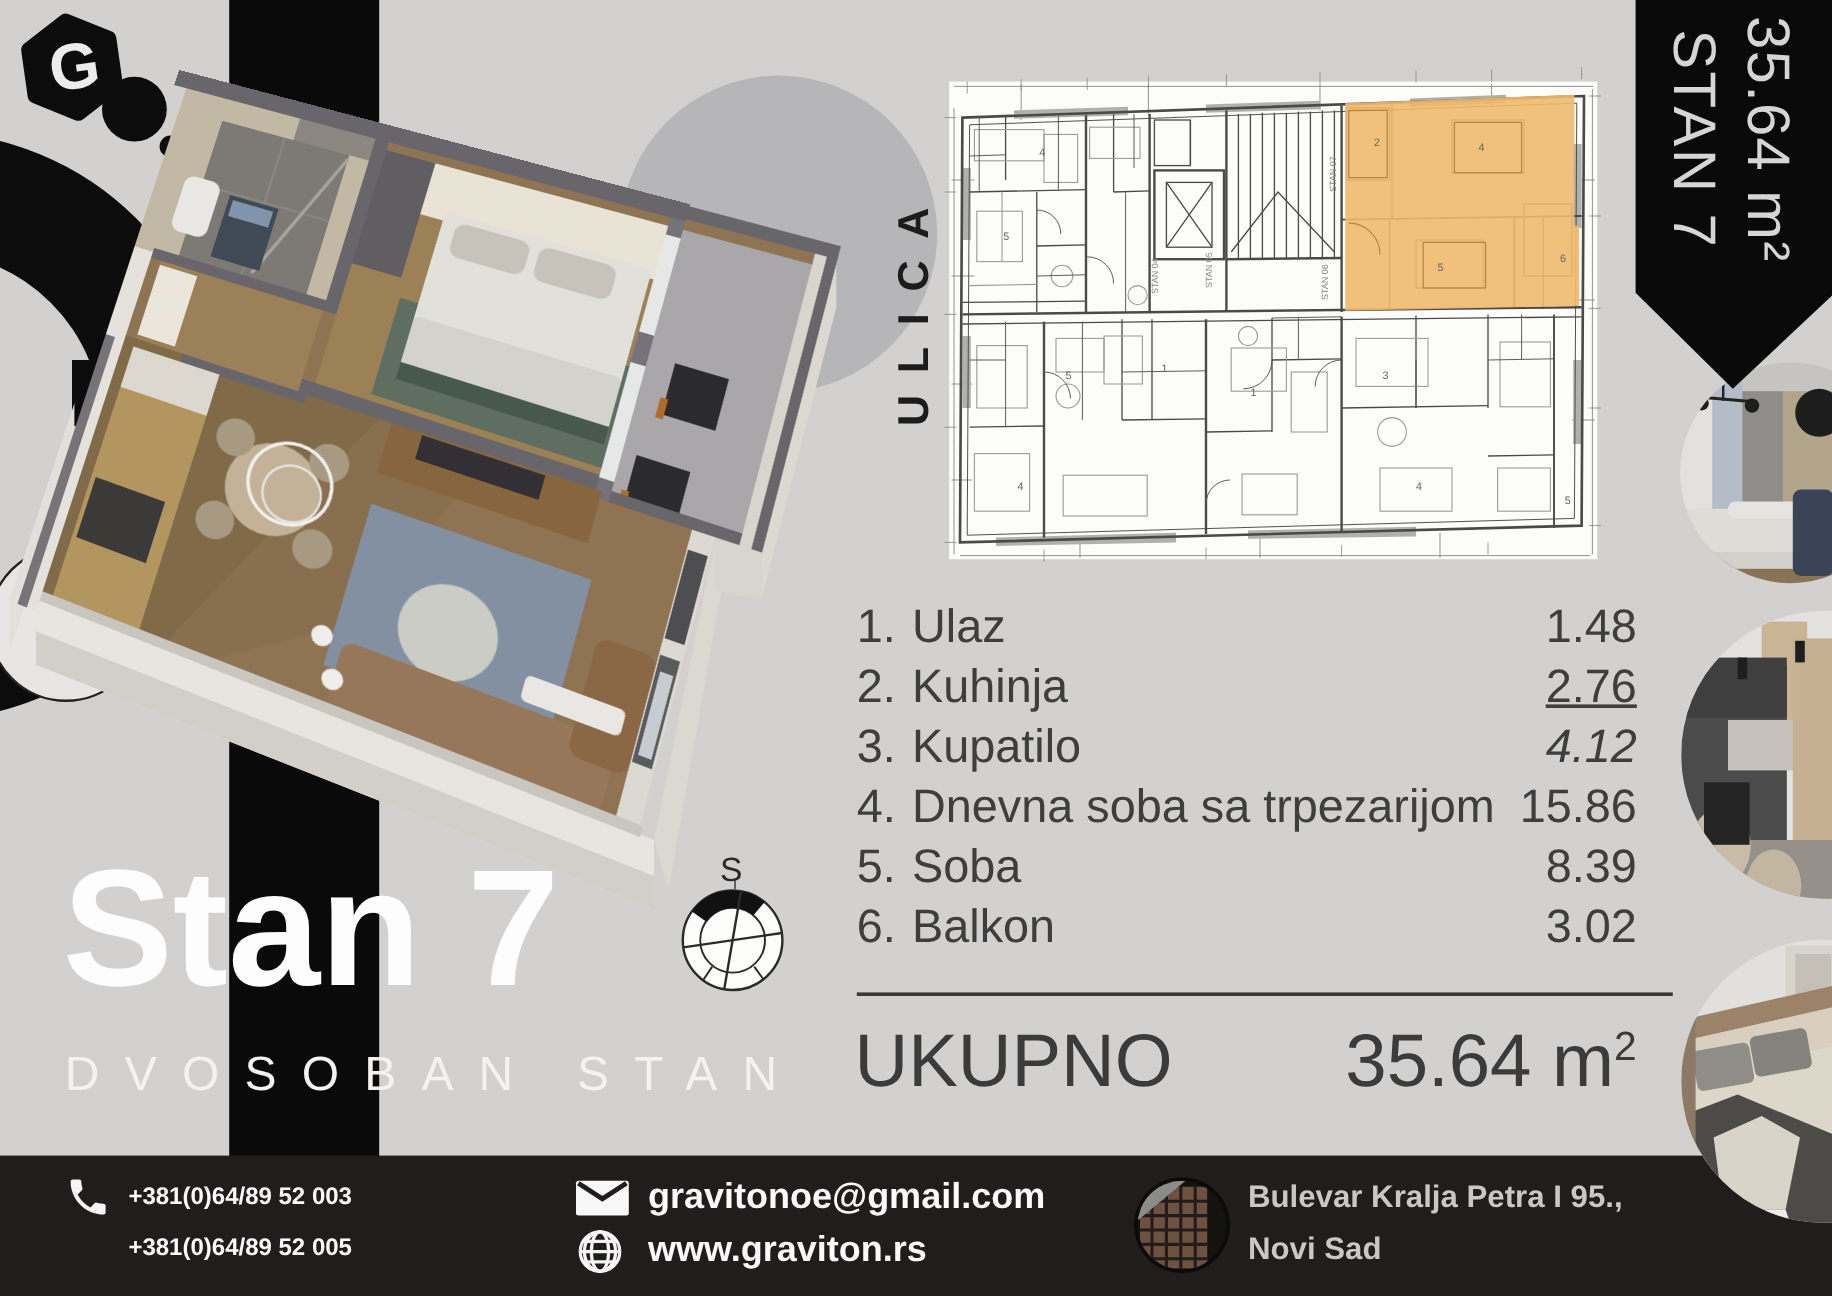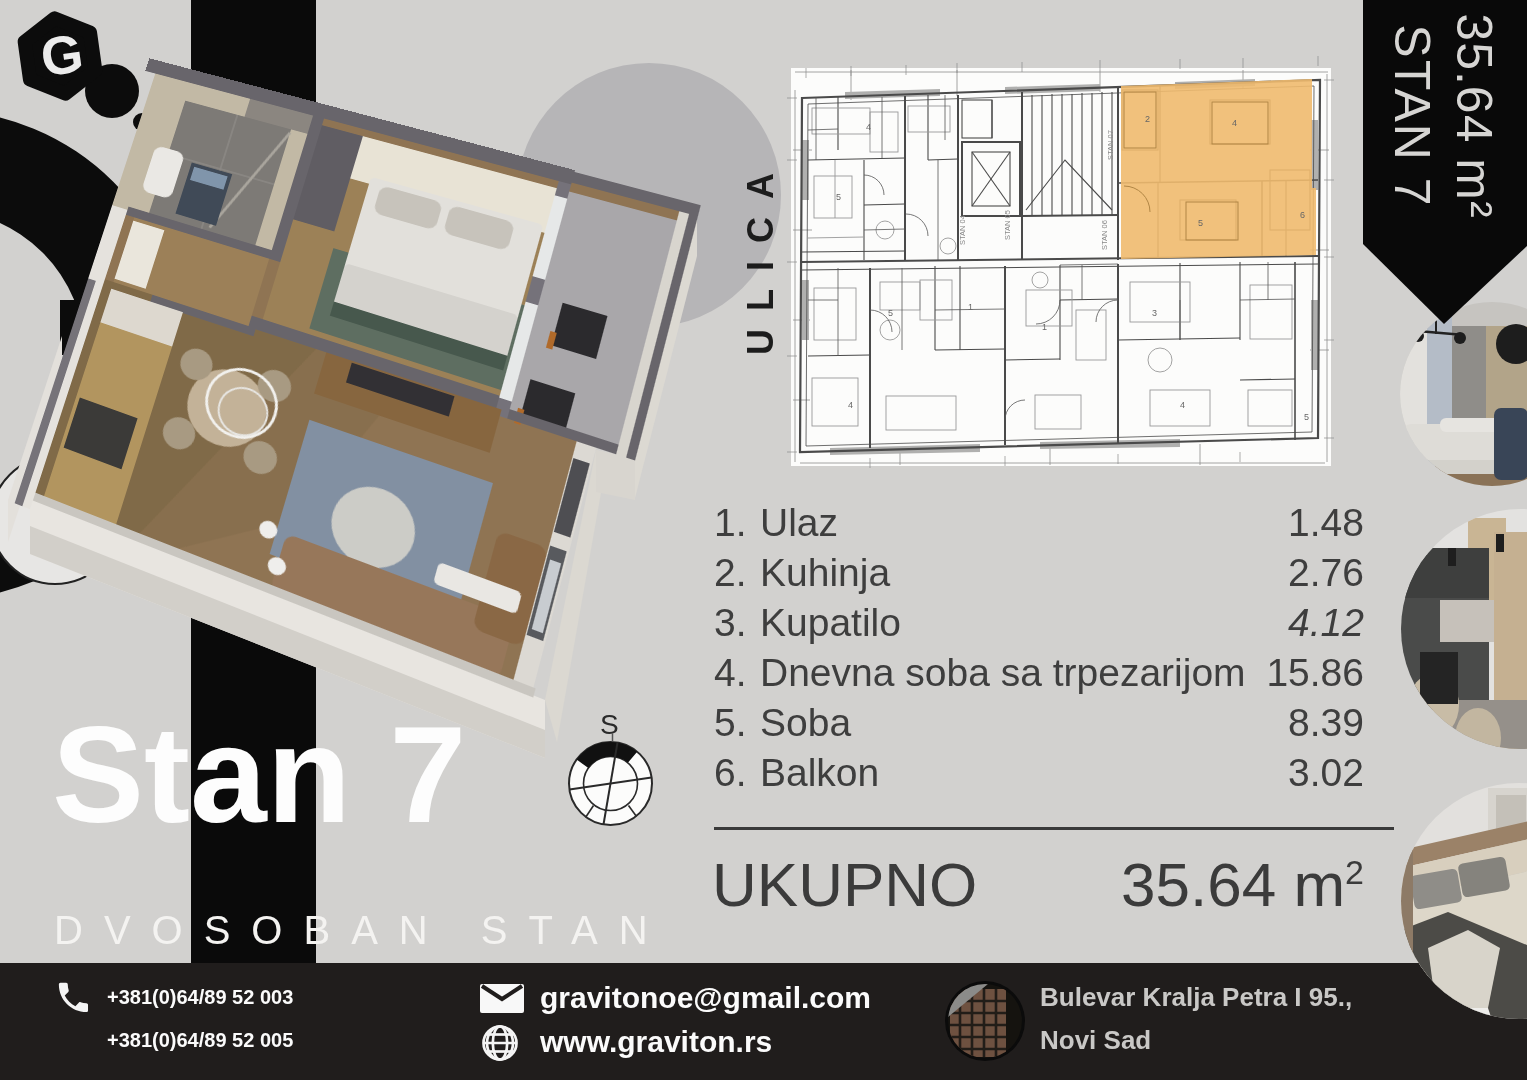--- a/index.html
+++ b/index.html
@@ -399,21 +399,21 @@
 
   <div style="display:flex;height:50px;align-items:center;">
         <span style="width:46px;">1.</span>
         <span>Ulaz</span>
         <span style="margin-left:auto;">1.48</span>
       </div>
 
   <div style="display:flex;height:50px;align-items:center;">
         <span style="width:46px;">2.</span>
         <span>Kuhinja</span>
-        <span style="margin-left:auto;">2.76</span>
+        <span style="margin-left:auto;text-decoration:underline;">2.76</span>
       </div>
 
   <div style="display:flex;height:50px;align-items:center;">
         <span style="width:46px;">3.</span>
         <span>Kupatilo</span>
         <span style="margin-left:auto;font-style:italic;">4.12</span>
       </div>
 
   <div style="display:flex;height:50px;align-items:center;">
         <span style="width:46px;">4.</span>
@@ -436,21 +436,21 @@
 
 <div class="abs" style="left:714px;top:827px;width:680px;height:3px;background:#3a3a3a;"></div>
 
 <div class="abs" style="left:712px;top:849px;width:652px;display:flex;font-size:62px;font-weight:normal;color:#3b3b3b;">
   <span>UKUPNO</span>
       <span style="margin-left:auto;">35.64 m<sup style="font-size:34px;">2</sup></span>
 </div>
 
 <div class="abs" style="left:52px;top:695px;font-size:138px;font-weight:bold;color:#fdfdfd;">Stan 7</div>
 
-<div class="abs" style="left:54px;top:908px;font-size:40px;letter-spacing:21px;color:#f4f3f1;text-align:center;">DVOSOBAN STAN</div>
+<div class="abs" style="left:54px;top:873px;font-size:40px;letter-spacing:21px;color:#f4f3f1;text-align:center;">DVOSOBAN STAN</div>
 
 <svg class="abs" style="left:540px;top:690px;" width="160" height="160" viewBox="0 0 160 160">
   <g transform="translate(70.5,93.5)">
     <circle r="41.5" fill="#fcfcfb" stroke="#2a2a2a" stroke-width="2"></circle>
     <circle r="27" fill="none" stroke="#2a2a2a" stroke-width="1.6"></circle>
     <path d="M -33.9,-23.9 A 41.5,41.5 0 0 1 26.7,-31.8 L 17.4,-20.7 A 27,27 0 0 0 -22.1,-15.5 Z" fill="#111"></path>
     <line x1="-41" y1="6" x2="41" y2="-6" stroke="#2a2a2a" stroke-width="2"></line>
     <line x1="-7" y1="41" x2="7" y2="-41" stroke="#2a2a2a" stroke-width="2"></line>
     <line x1="-17" y1="22" x2="-25" y2="34" stroke="#2a2a2a" stroke-width="1.6"></line>
     <line x1="18" y1="22" x2="26" y2="33" stroke="#2a2a2a" stroke-width="1.6"></line>

